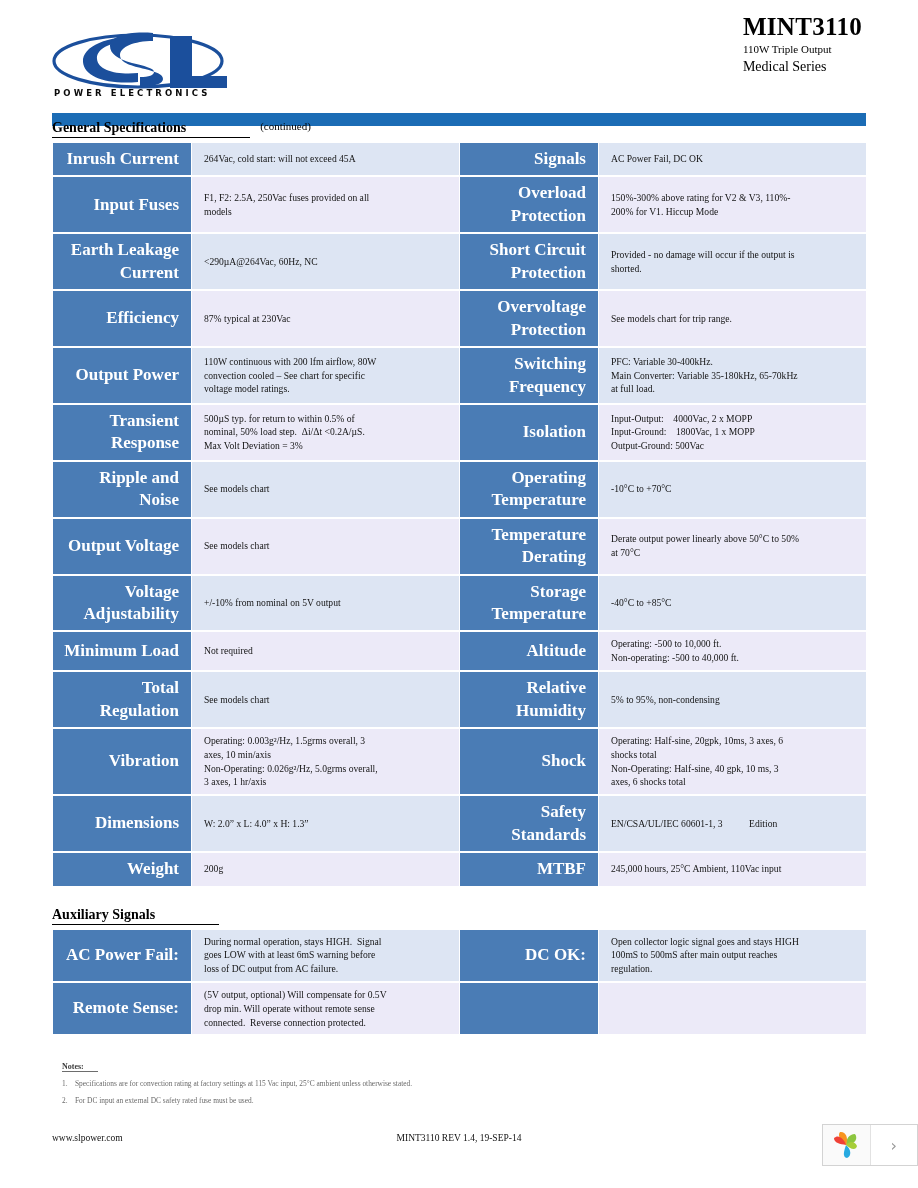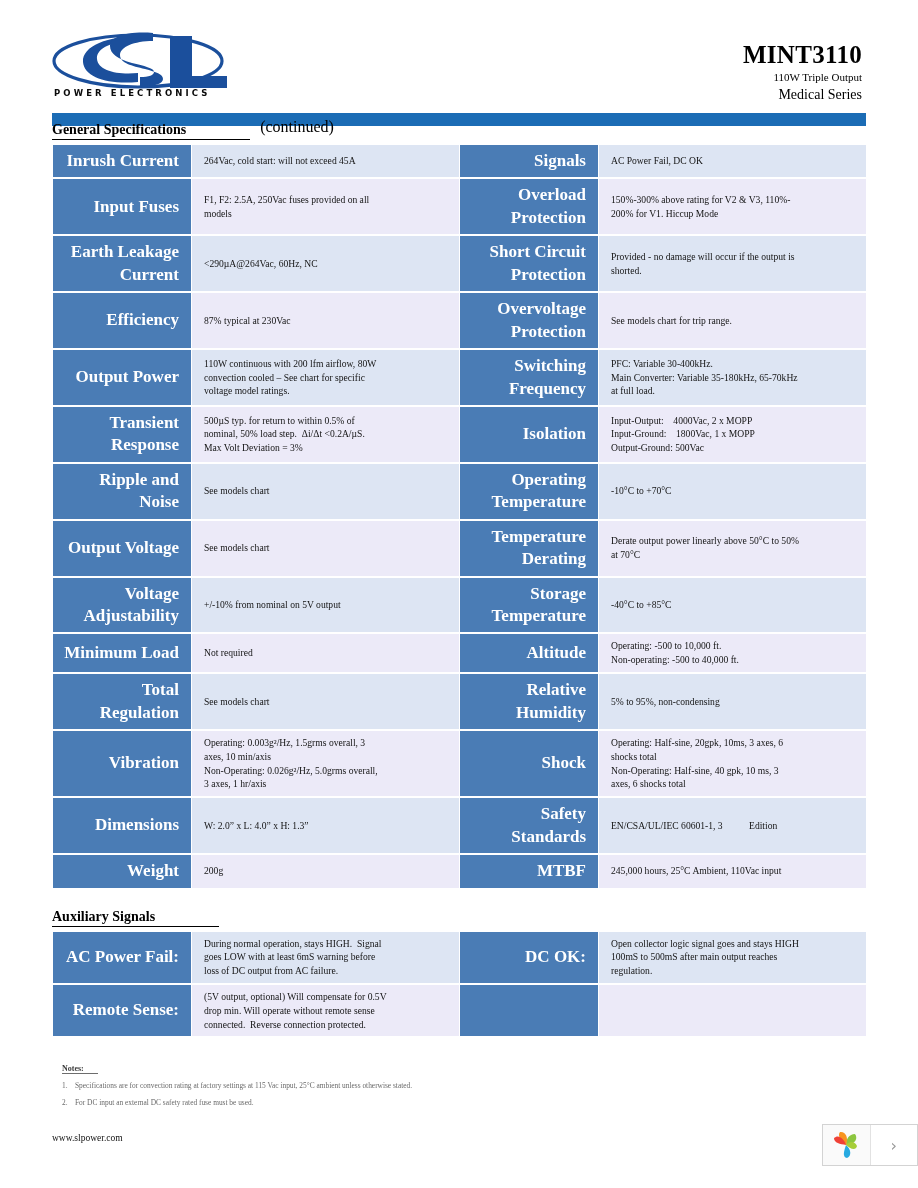--- a/index.html
+++ b/index.html
@@ -22,22 +22,21 @@
   }
   .logo-svg { display:block; }
   .logo-tag {
     position: absolute; left: 54px; top: 88px;
     font-family: "DejaVu Sans", sans-serif;
     font-size: 8.5px; font-weight: 700;
     letter-spacing: 3.1px; color: #0a0a0a;
   }
 
   .title-block {
-    position: absolute; right: 56px; top: 42px;
-    text-align: right;
+    position: absolute; right: 56px; top: 14px;
     margin-left: 33px;
   }
   .model-title {
     font-size: 25px; font-weight: 700;
     letter-spacing: .3px; line-height: 1.05;
   }
   .model-sub1 { font-size: 11px; margin-top: 3px; }
   .model-sub2 { font-size: 14px; margin-top: 4px; }
 
   .header-rule {
@@ -51,21 +50,21 @@
     margin: 0 0 4px 52px;
     font-size: 14px; font-weight: 700;
     display: inline-block;
   }
   .section-title .ttl {
     border-bottom: 1.5px solid #000;
     padding-right: 64px; padding-bottom: 1px;
     display: inline-block;
   }
   .section-title .cont {
-    font-weight: 400; font-size: 16px;
+    font-weight: 400; font-size: 11px;
     padding-left: 10px; vertical-align: 2px;
   }
 
   
   .spec-area { position: relative; }
   .spec-table {
     margin: 0 auto; width: 814px;
     border-collapse: separate; border-spacing: 0;
     table-layout: fixed;
   }
@@ -410,20 +409,21 @@
   <div class="notes-hd">Notes:</div>
   <div id="notes-list">
       <div class="note-row"><span class="num">1.</span><span>Specifications are for convection rating at factory settings at 115 Vac input, 25°C ambient unless otherwise stated.</span></div>
       <div class="note-row"><span class="num">2.</span><span>For DC input an external DC safety rated fuse must be used.</span></div>
     </div>
 </div>
 
 
 <div class="footer">
   <div class="footer-left">www.slpower.com</div>
+  <div class="footer-center">MINT3110 REV 1.4, 19-SEP-14</div>
 </div>
 
 <div class="corner-widget">
   <div class="cw-logo">
     <svg width="30" height="30" viewBox="0 0 30 30">
       <path d="M15 15 C15 9 18 4 24 4 C27 8 25 14 15 15 Z" fill="#8cc63f"></path>
       <path d="M15 15 C10 11 6 6 9 2 C14 1 18 7 15 15 Z" fill="#f7941e"></path>
       <path d="M15 15 C9 14 3 13 3 8 C7 4 13 8 15 15 Z" fill="#ef4136"></path>
       <path d="M15 15 C13 21 11 27 16 28 C21 26 20 19 15 15 Z" fill="#27aae1"></path>
       <path d="M15 15 C19 19 25 21 26 16 C24 11 18 11 15 15 Z" fill="#a6ce39"></path>

